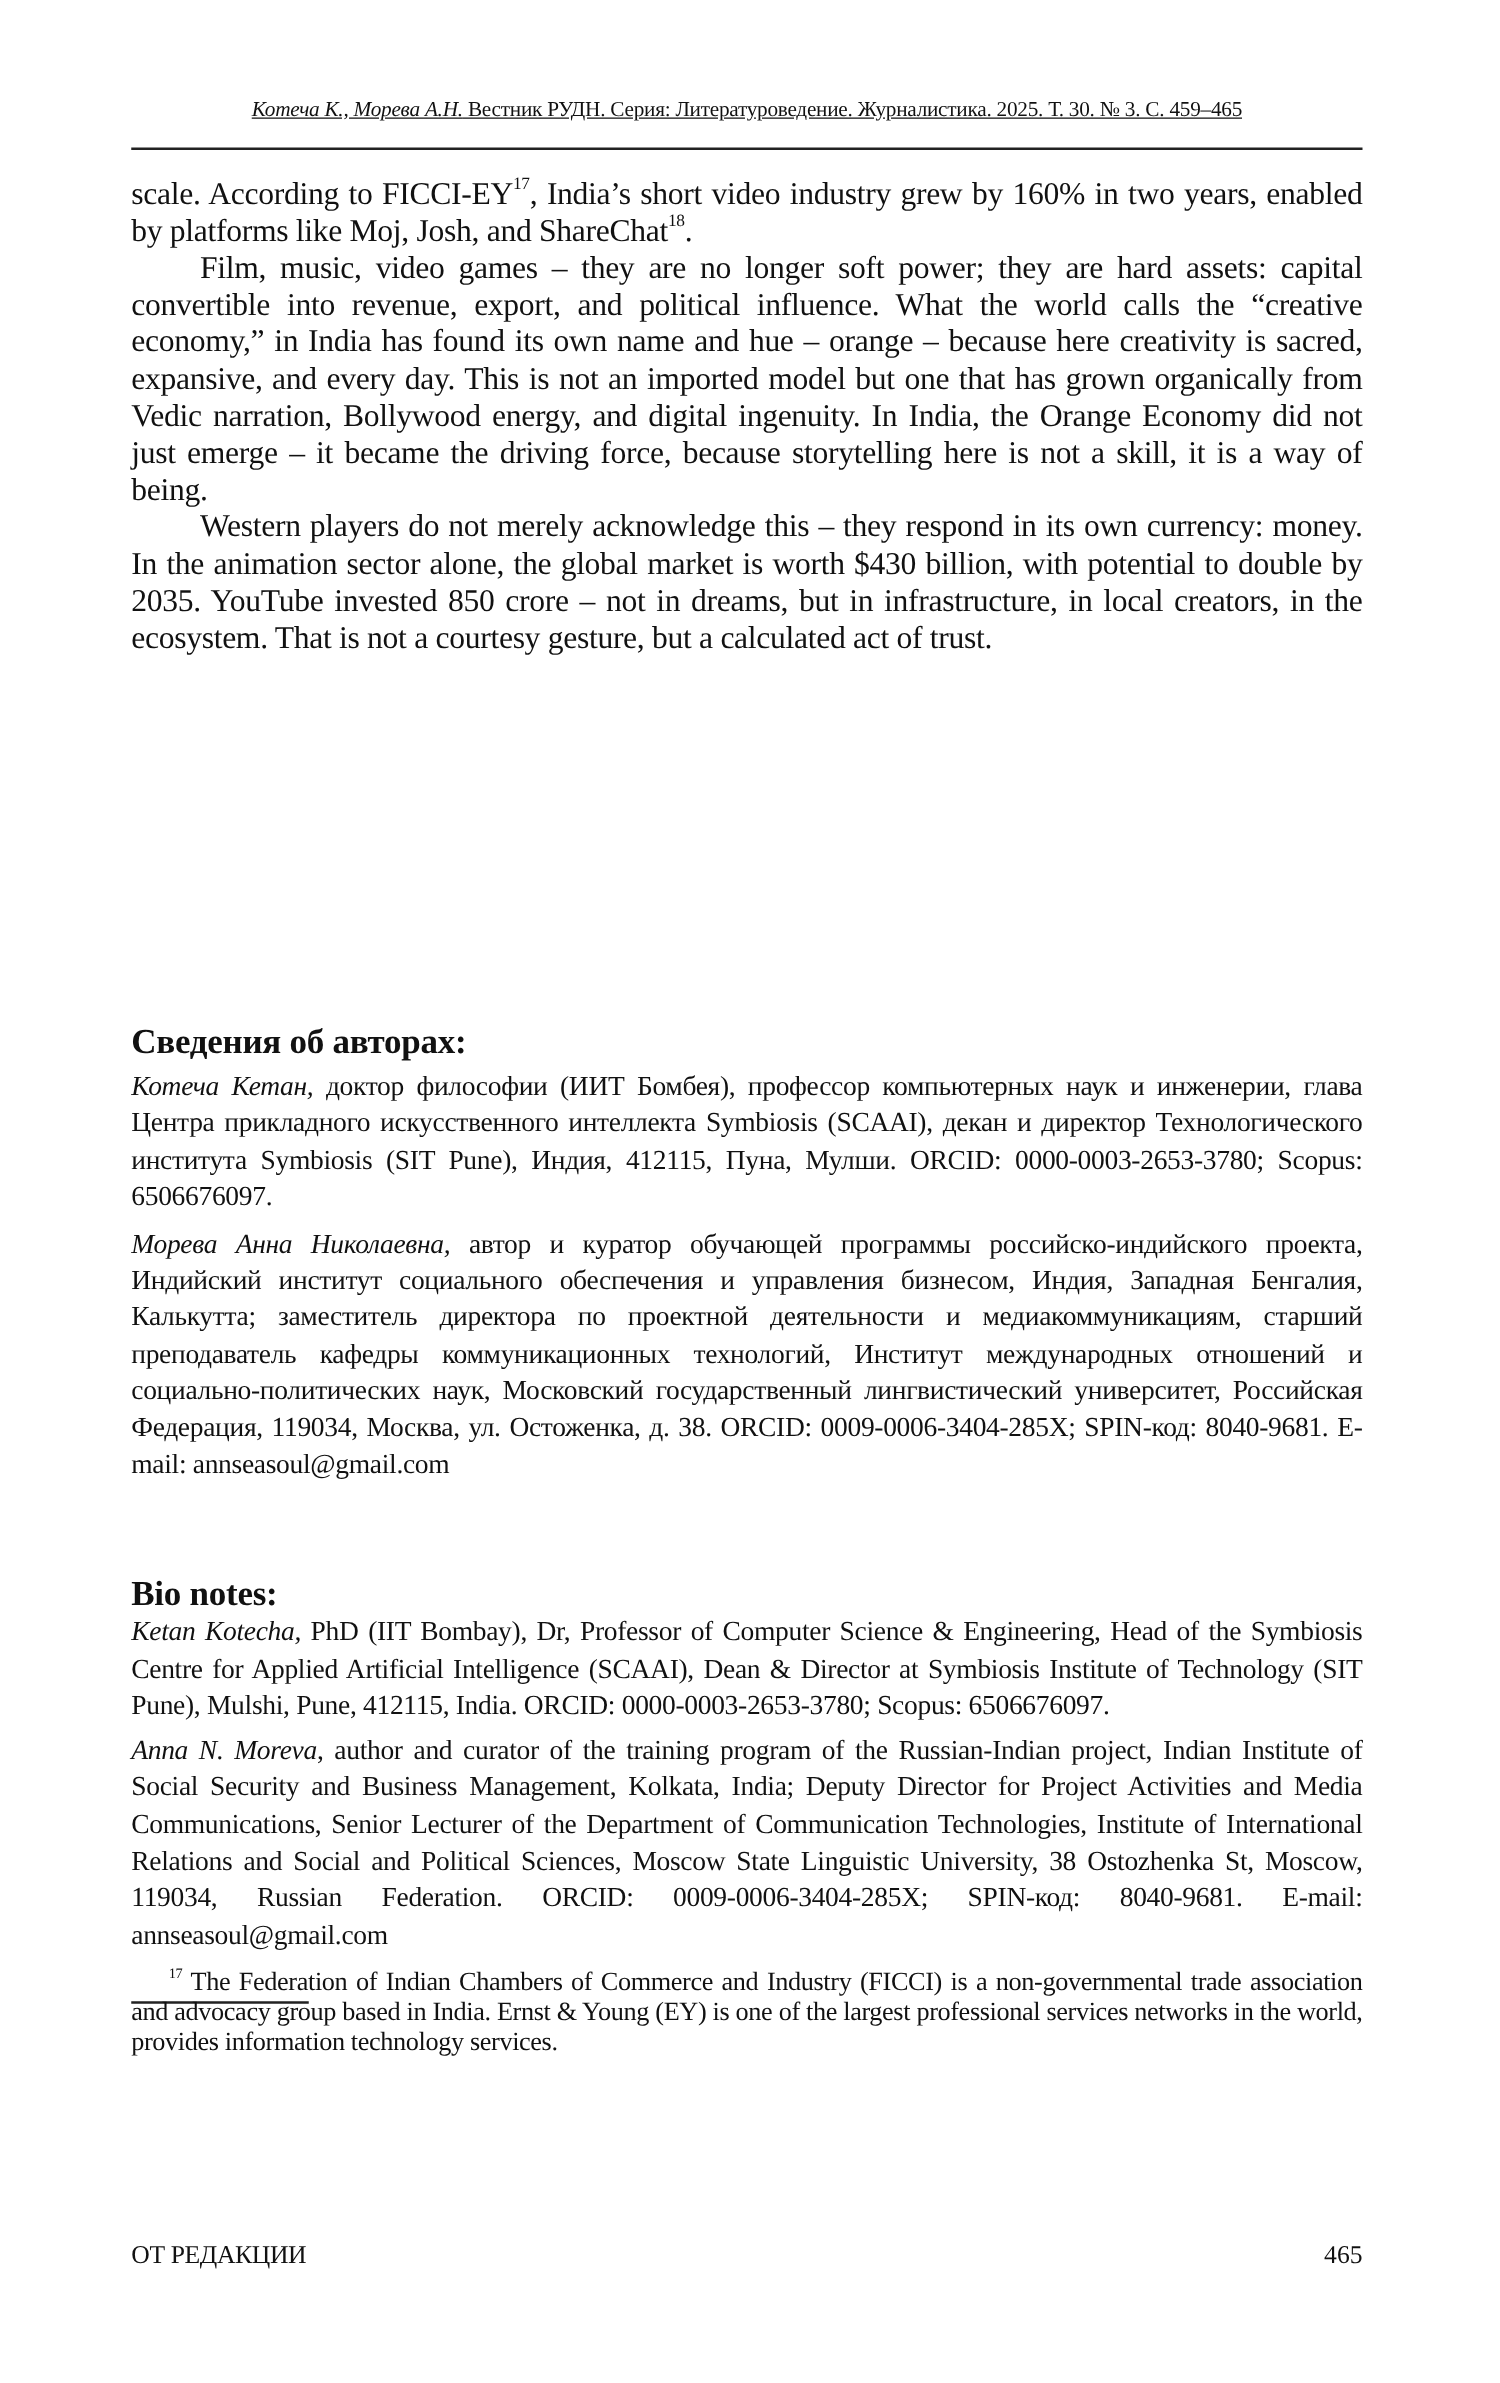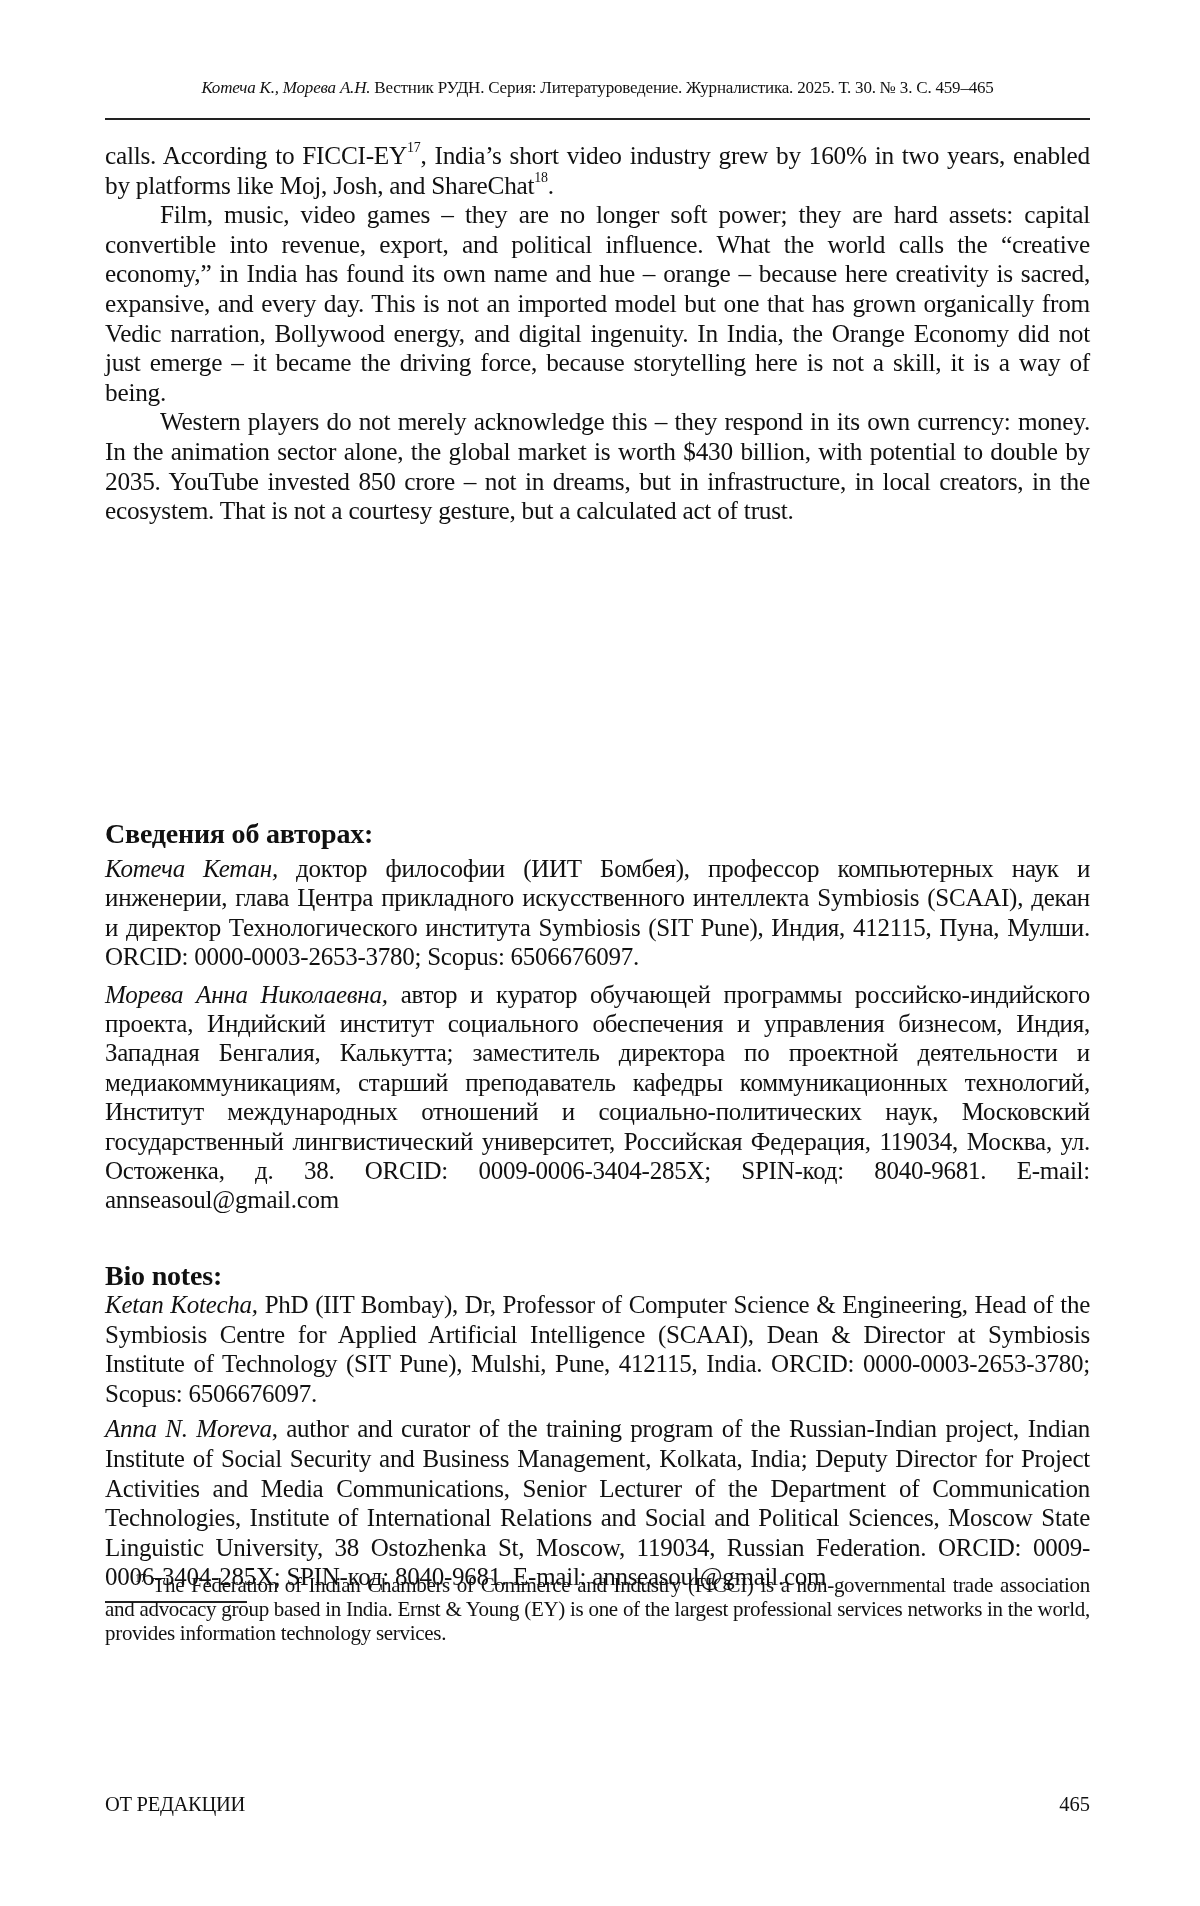--- a/index.html
+++ b/index.html
@@ -3,41 +3,41 @@
 <meta charset="utf-8">
 <style>
   html, body { margin: 0; padding: 0; background: #ffffff; }
   body {
     width: 1200px; height: 1906px; position: relative; overflow: hidden;
     font-family: "Liberation Serif", "DejaVu Serif", serif; color: #111111;
   }
   .page { position: absolute; left: 105px; top: 0; width: 985px; }
   .running-head {
     position: absolute; top: 78px; left: 0; width: 985px; text-align: center;
-    font-size: 17px; letter-spacing: -0.2px; white-space: nowrap;
+    font-size: 17px; letter-spacing: -0.2px; white-space: nowrap; text-decoration: underline;
   }
   .running-head i { font-style: italic; }
   .head-rule {
     position: absolute; top: 118px; left: 0; width: 985px; height: 0;
     border-top: 2px solid #222;
   }
   .body-text {
     position: absolute; top: 141px; left: 0; width: 985px;
     font-size: 25.3px; line-height: 29.6px; text-align: justify;
     letter-spacing: -0.25px;
   }
   .body-text p { margin: 0; }
   .body-text p.indent { text-indent: 55px; }
   sup { font-size: 0.55em; line-height: 0; vertical-align: 0.85em; }
 
   .authors-ru { position: absolute; top: 820px; left: 0; width: 985px; }
   .authors-en { position: absolute; top: 1262px; left: 0; width: 985px; }
   .section-title { font-weight: bold; font-size: 28px; line-height: 28px; margin: 0 0 6px 0; letter-spacing: -0.2px; }
   .bio {
-    font-size: 25px; line-height: 29.4px; text-align: justify; margin: 0 0 8px 0;
+    font-size: 22px; line-height: 29.4px; text-align: justify; margin: 0 0 8px 0;
     letter-spacing: -0.25px;
   }
   .authors-en .section-title { margin-bottom: 0; }
   .authors-en .bio { line-height: 29.6px; margin-bottom: 6px; }
   .bio .name { font-style: italic; }
 
   .fn-rule {
     position: absolute; top: 1601px; left: 0; width: 142px; height: 0;
     border-top: 2px solid #222;
   }
@@ -57,21 +57,21 @@
 </style>
 </head>
 <body>
 
 <div class="page">
 
   <div class="running-head"><i>Котеча К., Морева А.Н.</i><span> Вестник РУДН. Серия: Литературоведение. Журналистика. 2025. Т. 30. № 3. С. 459–465</span></div>
   <div class="head-rule"></div>
 
   <div class="body-text">
-    <p><span>calls. According to FICCI-EY</span><sup>17</sup><span>, India’s short video industry grew by 160% in two years, enabled by platforms like Moj, Josh, and ShareChat</span><sup>18</sup><span>.</span></p>
+    <p><span>scale. According to FICCI-EY</span><sup>17</sup><span>, India’s short video industry grew by 160% in two years, enabled by platforms like Moj, Josh, and ShareChat</span><sup>18</sup><span>.</span></p>
     <p class="indent">Film, music, video games – they are no longer soft power; they are hard assets: capital convertible into revenue, export, and political influence. What the world calls the “creative economy,” in India has found its own name and hue – orange – because here creativity is sacred, expansive, and every day. This is not an imported model but one that has grown organically from Vedic narration, Bollywood energy, and digital ingenuity. In India, the Orange Economy did not just emerge – it became the driving force, because storytelling here is not a skill, it is a way of being.</p>
     <p class="indent">Western players do not merely acknowledge this – they respond in its own currency: money. In the animation sector alone, the global market is worth $430 billion, with potential to double by 2035. YouTube invested 850 crore – not in dreams, but in infrastructure, in local creators, in the ecosystem. That is not a courtesy gesture, but a calculated act of trust.</p>
   </div>
 
   <div class="authors-ru">
     <div class="section-title">Сведения об авторах:</div>
     <p class="bio"><span class="name">Котеча Кетан,</span><span> доктор философии (ИИТ Бомбея), профессор компьютерных наук и инженерии, глава Центра прикладного искусственного интеллекта Symbiosis (SCAAI), декан и директор Технологического института Symbiosis (SIT Pune), Индия, 412115, Пуна, Мулши. ORCID: 0000-0003-2653-3780; Scopus: 6506676097.</span></p>
     <p class="bio"><span class="name">Морева Анна Николаевна,</span><span> автор и куратор обучающей программы российско-индийского проекта, Индийский институт социального обеспечения и управления бизнесом, Индия, Западная Бенгалия, Калькутта; заместитель директора по проектной деятельности и медиакоммуникациям, старший преподаватель кафедры коммуникационных технологий, Институт международных отношений и социально-политических наук, Московский государственный лингвистический университет, Российская Федерация, 119034, Москва, ул. Остоженка, д. 38. ORCID: 0009-0006-3404-285X; SPIN-код: 8040-9681. E-mail: annseasoul@gmail.com</span></p>
   </div>
 

